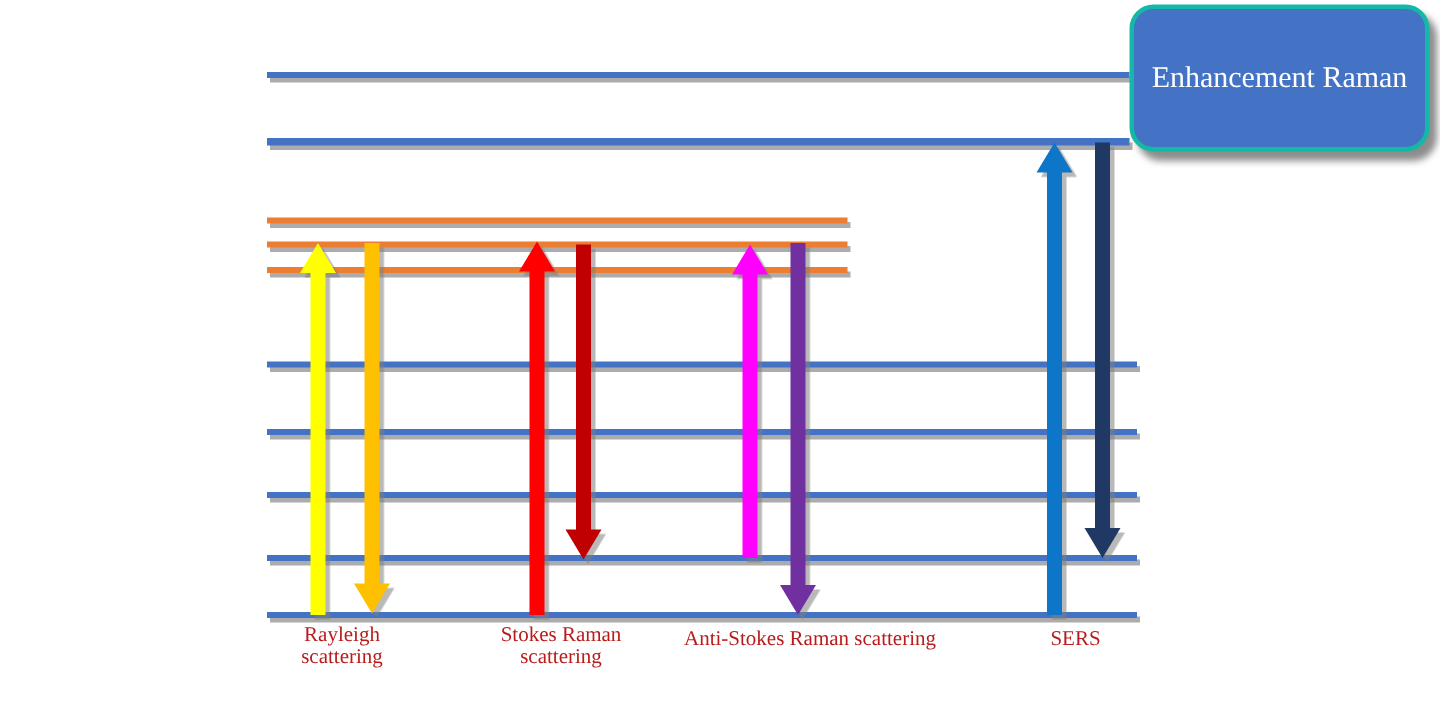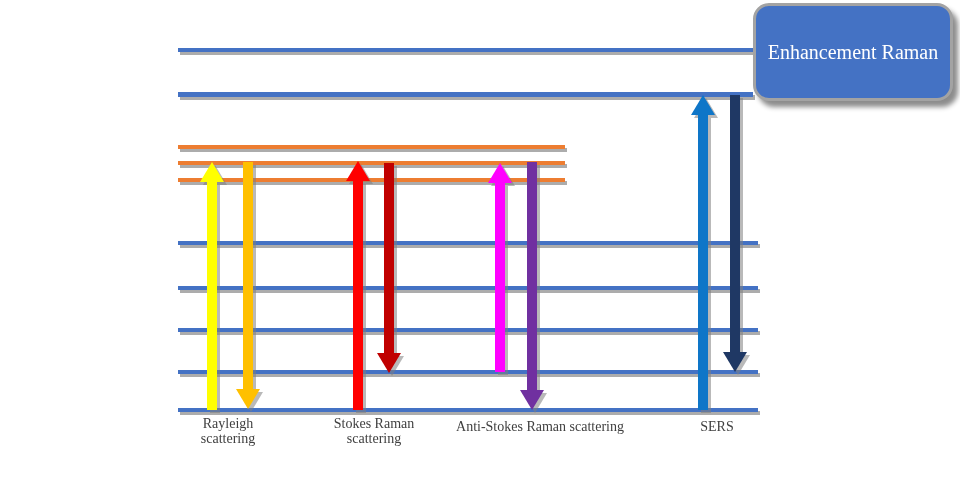--- a/index.html
+++ b/index.html
@@ -6,25 +6,25 @@
   .stage{
     position:relative;width:960px;height:477px;background:#ffffff;
     font-family:"Liberation Serif","DejaVu Serif",serif;overflow:hidden;
   }
   .level{position:absolute;box-shadow:2px 3px 0 rgba(127,127,127,0.65);}
   .arrow{position:absolute;filter:drop-shadow(3px 3px 0 rgba(127,127,127,0.55));}
   .arrow .shaft{position:absolute;}
   .arrow .head{position:absolute;width:0;height:0;}
   .proc-label{
     position:absolute;transform:translateX(-50%);text-align:center;
-    color:#404040;font-size:14px;line-height:1.1;white-space:nowrap;
+    color:#b91c1c;font-size:14px;line-height:1.1;white-space:nowrap;
   }
   .callout{
     position:absolute;left:753px;top:3px;width:200px;height:98px;
-    background:#4472C4;border:3px solid #a3a3a3;border-radius:16px;
+    background:#4472C4;border:3px solid #14b8a6;border-radius:16px;
     box-shadow:5px 6px 5px rgba(0,0,0,0.45);
     display:flex;flex-direction:column;align-items:center;justify-content:center;
     color:#ffffff;font-size:20px;line-height:1.4;text-align:center;box-sizing:border-box;
   }
   .callout sup{font-size:13px;}
   .annot{
     position:absolute;transform:translateX(-50%);text-align:center;
     color:#1a1a1a;font-size:16px;line-height:1.25;white-space:nowrap;
   }
 </style>

